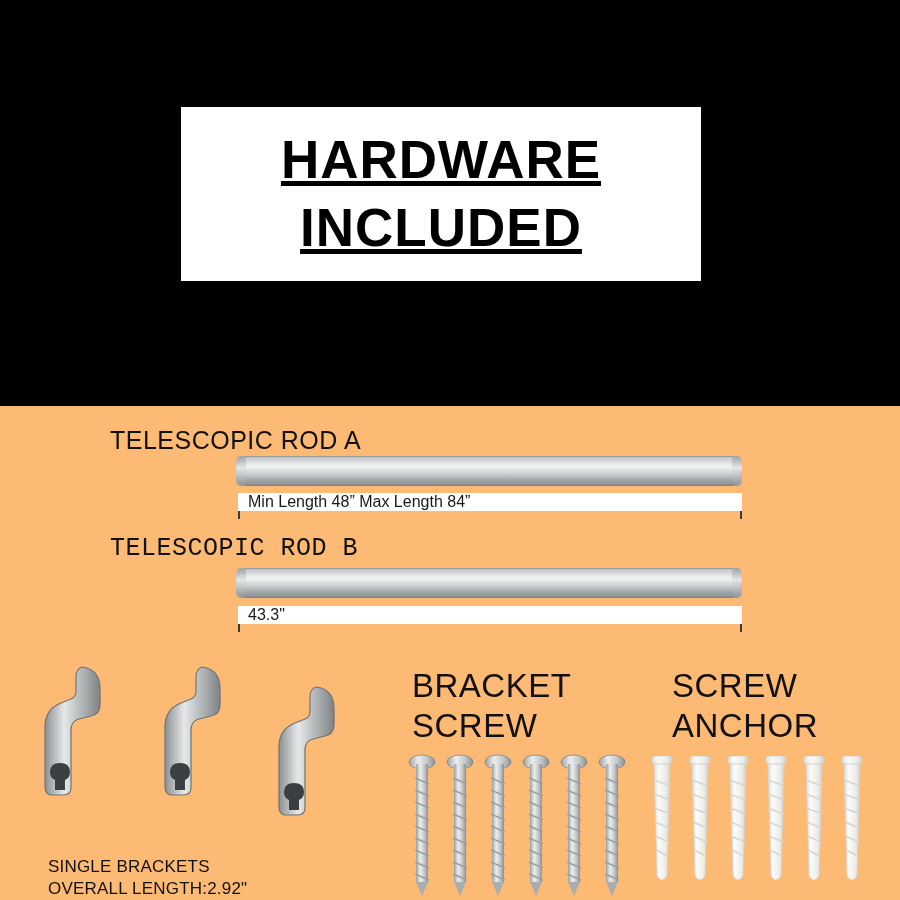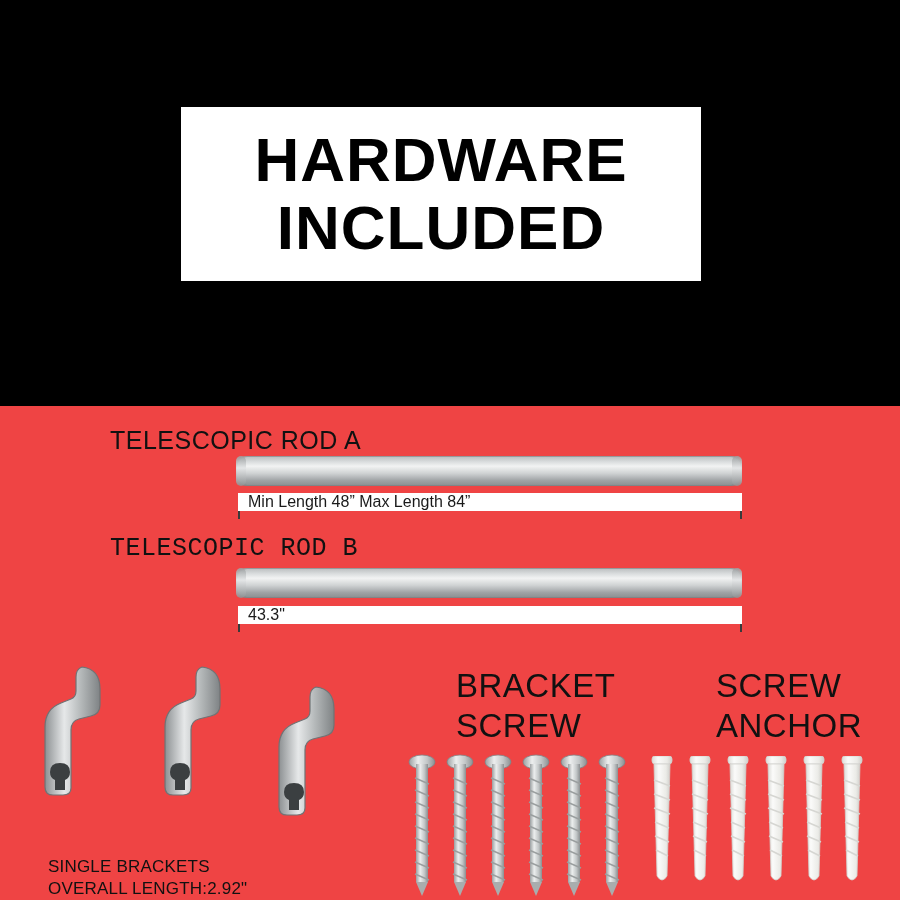--- a/index.html
+++ b/index.html
@@ -36,34 +36,35 @@
     background: #ffffff;
     display: flex;
     flex-direction: column;
     align-items: center;
     justify-content: center;
   }
   .banner-label .line {
     color: #000000;
     font-family: "Liberation Sans", sans-serif;
     font-weight: bold;
-    font-size: 62px;
+    font-size: 53px;
     letter-spacing: 1px;
     line-height: 68px;
     text-align: center;
+    text-decoration: underline;
   }
 
   
   .panel {
     position: absolute;
     left: 0;
     top: 406px;
     width: 900px;
     height: 494px;
-    background: #ef4444;
+    background: #fdba74;
   }
 
   .heading {
     position: absolute;
     font-family: "Liberation Sans", sans-serif;
     font-weight: normal;
     color: #111111;
     font-size: 25px;
     letter-spacing: 0.5px;
     white-space: nowrap;
@@ -136,21 +137,20 @@
 
   
   .sec-title {
     position: absolute;
     font-family: "Liberation Sans", sans-serif;
     font-size: 33px;
     color: #111111;
     line-height: 40px;
     white-space: pre-line;
     letter-spacing: 0.5px;
-    margin-left: 44px;
   }
 
   
   .caption {
     position: absolute;
     left: 48px;
     top: 828px;
     font-family: "Liberation Sans", sans-serif;
     font-size: 17px;
     color: #111111;

